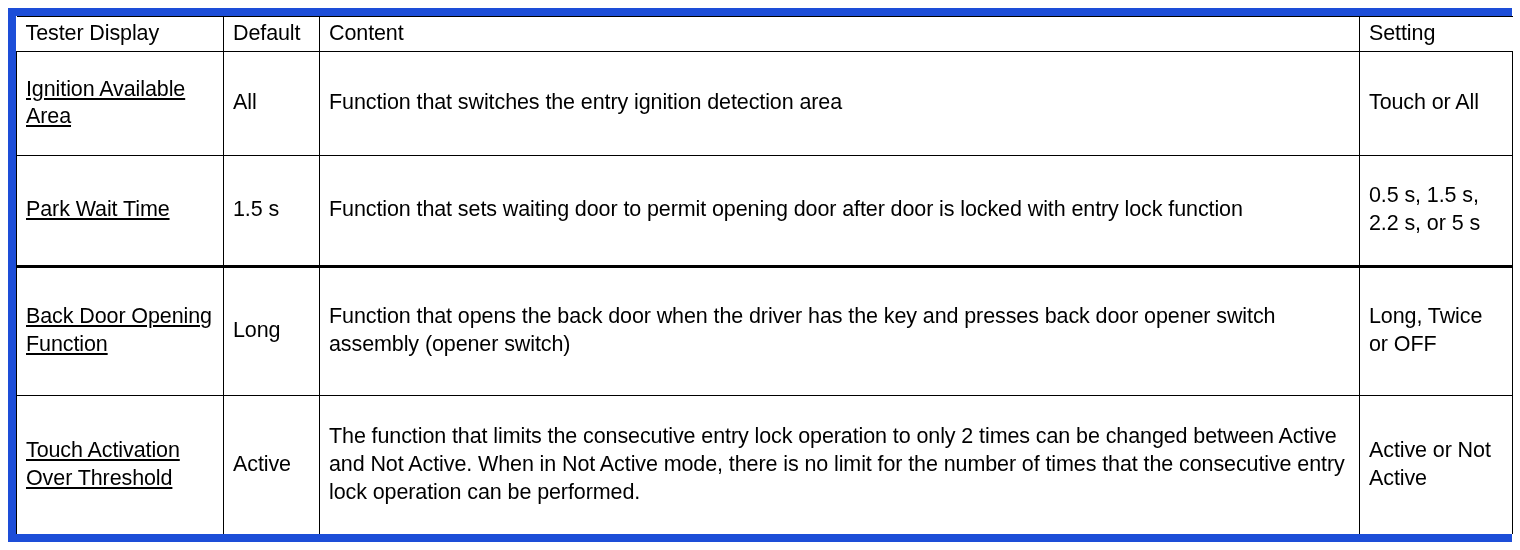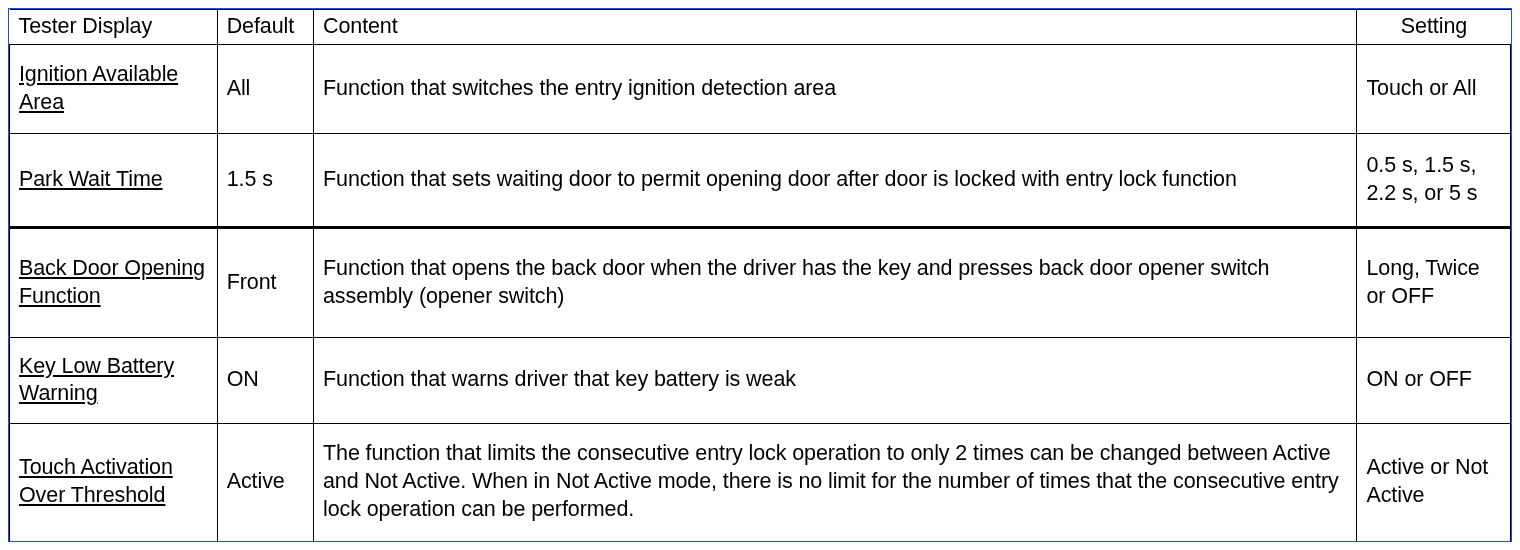--- a/index.html
+++ b/index.html
@@ -15,21 +15,21 @@
     overflow: hidden;
   }
 
   .table-wrap {
     position: absolute;
     left: 8px;
     top: 8px;
     width: 1504px;
     height: 534px;
     box-sizing: border-box;
-    border: 1px solid #1d4ed8;
+    border: 8px solid #1d4ed8;
     background: #ef4444;
   }
 
   table.spec-table {
     width: 100%;
     height: 100%;
     border-collapse: collapse;
     table-layout: fixed;
     background: #fff;
   }
@@ -59,21 +59,21 @@
     text-align: center;
     height: 34px;
     padding-top: 0;
     padding-bottom: 2px;
     border-bottom: 4px solid #000;
     border-top: none;
     font-size: 22px;
     letter-spacing: 0px;
   }
   thead tr th.hdr-display { border-left: none; }
-  thead tr th.hdr-setting { border-right: none; text-align: center; }
+  thead tr th.hdr-setting { border-right: none; }
 
   
   td.cell-display { text-align: left; border-left: none; text-decoration: underline; }
   td.cell-default { text-align: center; }
   td.cell-content { text-align: left; }
   td.cell-setting { text-align: left; border-right: none; }
 
   tbody tr:last-child td { border-bottom: none; }
 
   
@@ -114,29 +114,23 @@
         <td class="cell-setting">Touch or All</td>
       </tr>
       <tr class="row-1">
         <td class="cell-display">Park Wait Time</td>
         <td class="cell-default">1.5 s</td>
         <td class="cell-content">Function that sets waiting door to permit opening door after door is locked with entry lock function</td>
         <td class="cell-setting">0.5 s, 1.5 s, 2.2 s, or 5 s</td>
       </tr>
       <tr class="row-2">
         <td class="cell-display">Back Door Opening Function</td>
-        <td class="cell-default">Front</td>
+        <td class="cell-default">Long</td>
         <td class="cell-content">Function that opens the back door when the driver has the key and presses back door opener switch assembly (opener switch)</td>
         <td class="cell-setting">Long, Twice or OFF</td>
-      </tr>
-      <tr class="row-3">
-        <td class="cell-display">Key Low Battery Warning</td>
-        <td class="cell-default">ON</td>
-        <td class="cell-content">Function that warns driver that key battery is weak</td>
-        <td class="cell-setting">ON or OFF</td>
       </tr>
       <tr class="row-5">
         <td class="cell-display">Touch Activation Over Threshold</td>
         <td class="cell-default">Active</td>
         <td class="cell-content">The function that limits the consecutive entry lock operation to only 2 times can be changed between Active and Not Active. When in Not Active mode, there is no limit for the number of times that the consecutive entry lock operation can be performed.</td>
         <td class="cell-setting">Active or Not Active</td>
       </tr>
     </tbody>
   </table>
 </div>

